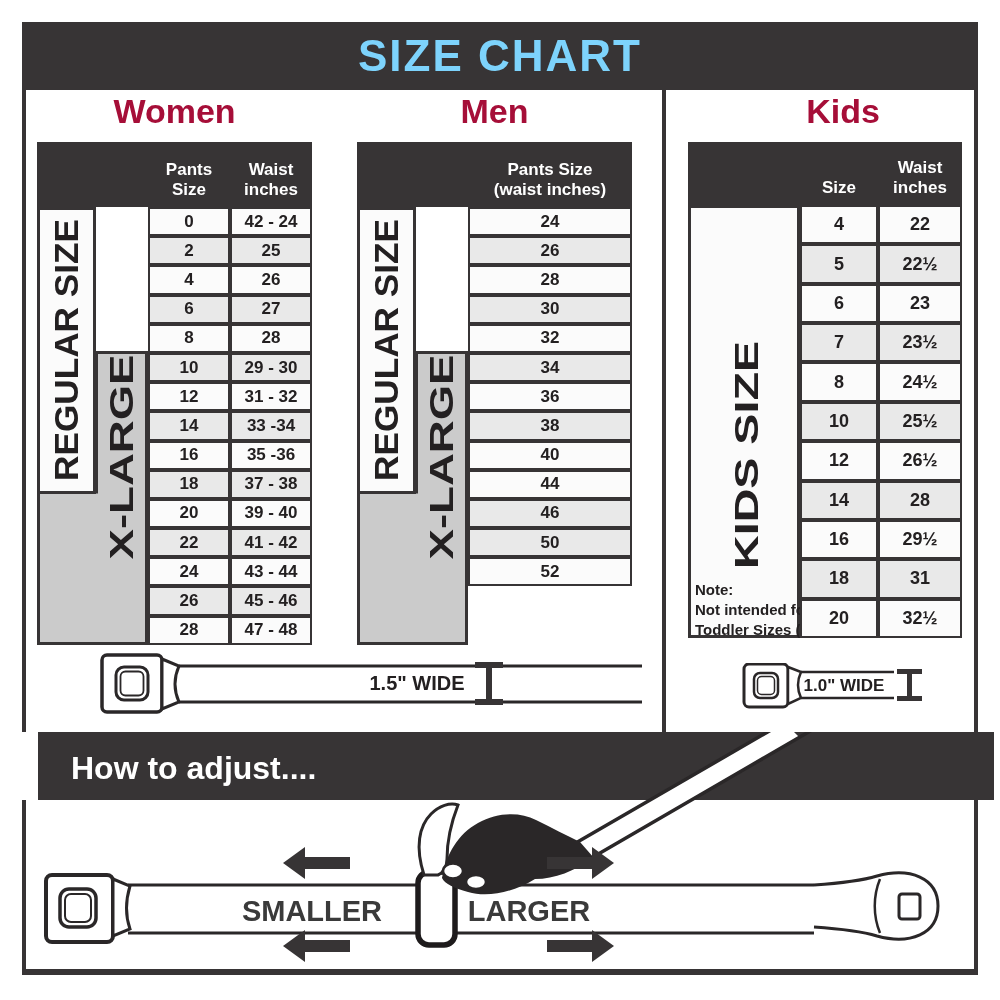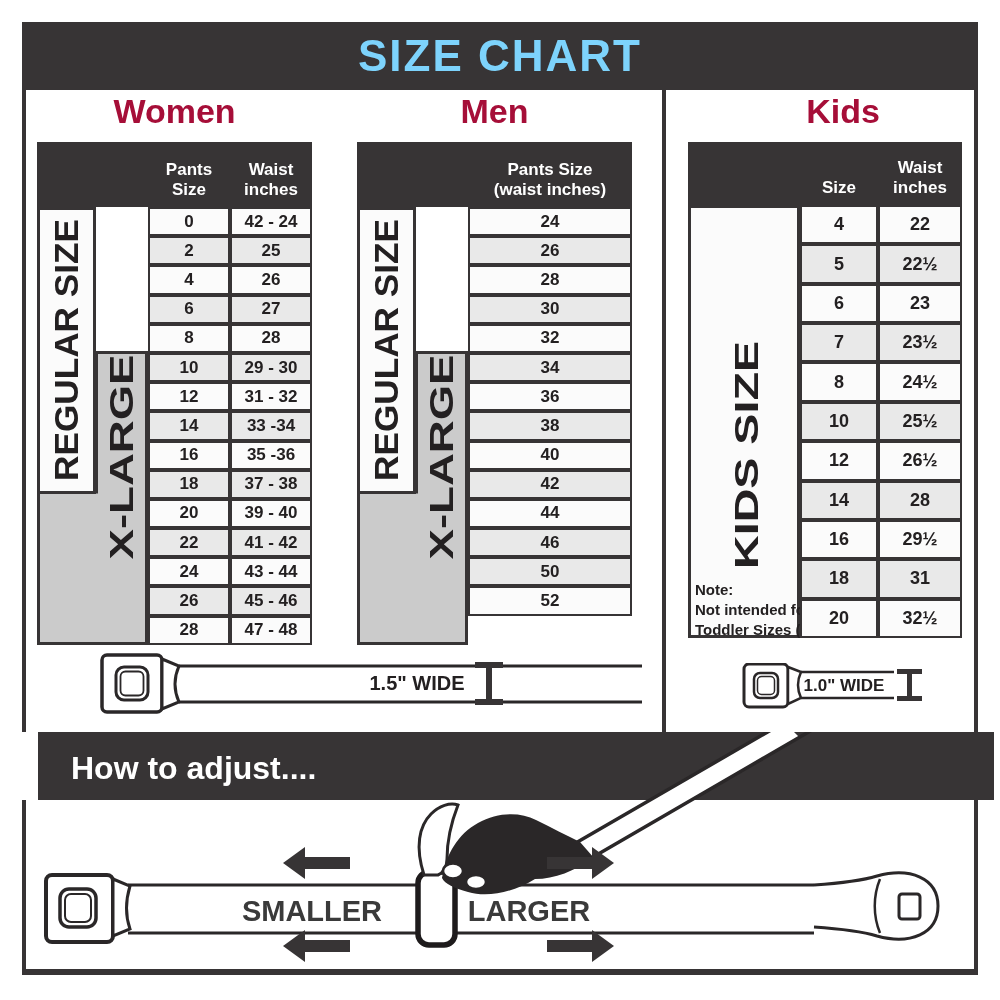--- a/index.html
+++ b/index.html
@@ -198,23 +198,20 @@
           </div>
           <div class="trow">
             <div class="tcell">36</div>
           </div>
           <div class="trow alt">
             <div class="tcell">38</div>
           </div>
           <div class="trow">
             <div class="tcell">40</div>
           </div>
-          <div class="trow alt">
-            <div class="tcell">42</div>
-          </div>
           <div class="trow">
             <div class="tcell">44</div>
           </div>
           <div class="trow alt">
             <div class="tcell">46</div>
           </div>
           <div class="trow alt">
             <div class="tcell">50</div>
           </div>
           <div class="trow">

